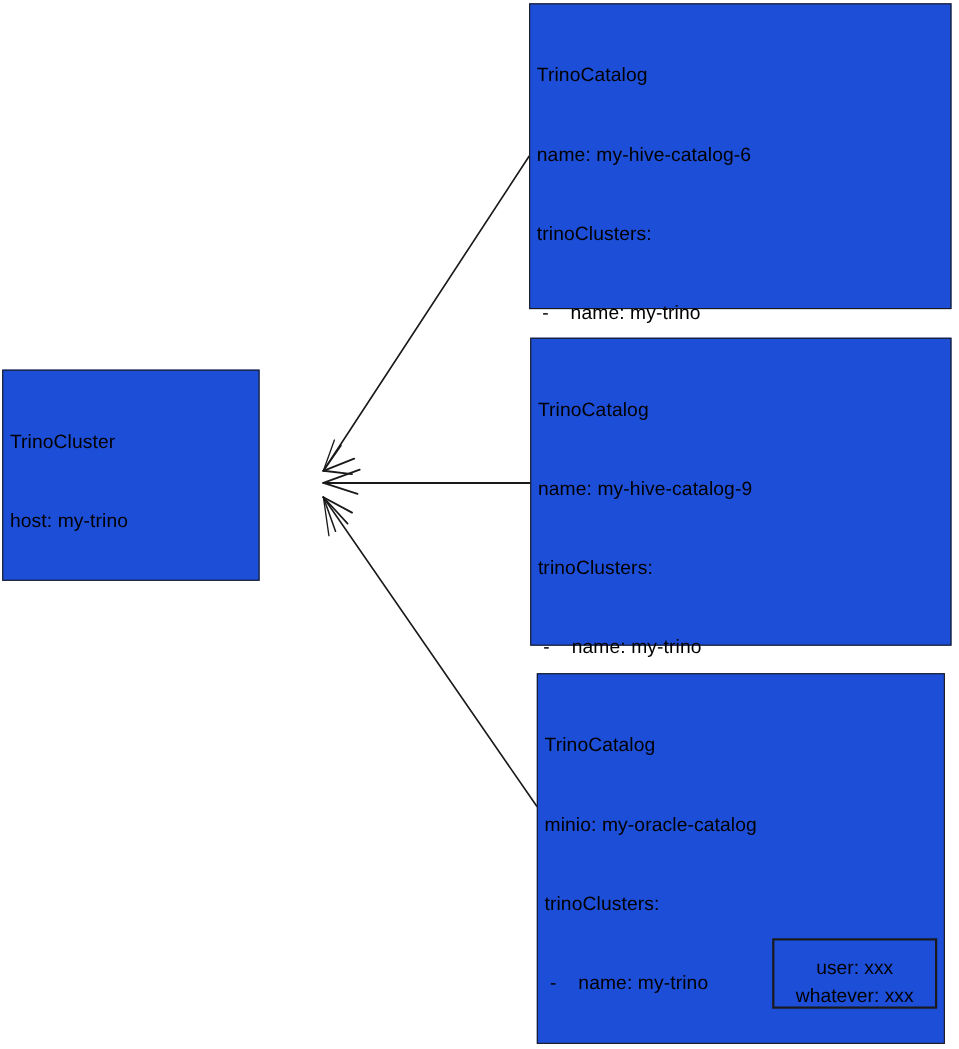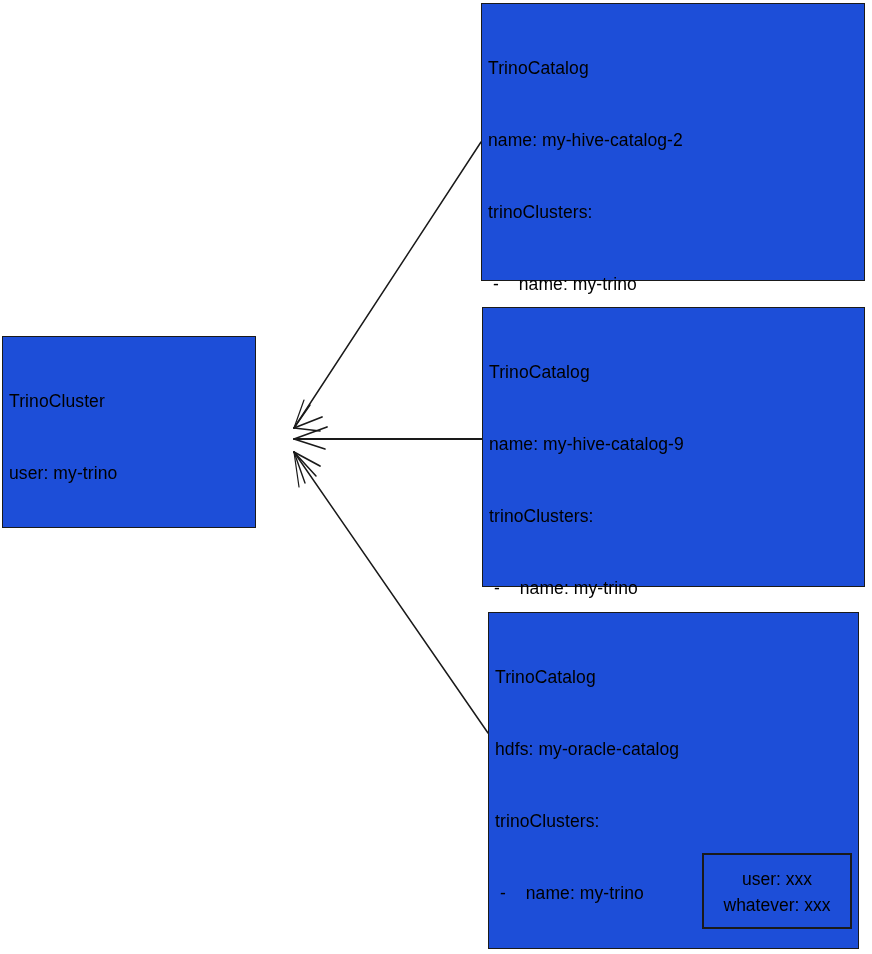--- a/index.html
+++ b/index.html
@@ -43,21 +43,21 @@
     white-space: pre;
     letter-spacing: 0.1px;
   }
   .node-text .ln {
     display: block;
     white-space: pre;
   }
   #cluster-node {
     left: 2px;
     top: 336px;
-    width: 254px;
+    width: 234px;
     height: 192px;
   }
   #catalog-hive-1 {
     left: 481px;
     top: 3px;
     width: 384px;
     height: 278px;
   }
   #catalog-hive-2 {
     left: 482px;
@@ -68,21 +68,21 @@
   #catalog-oracle {
     left: 488px;
     top: 612px;
     width: 371px;
     height: 337px;
   }
   #secret-node {
     left: 702px;
     top: 853px;
     width: 150px;
-    height: 76px;
+    height: 64px;
     border-width: 2px;
   }
   .secret-text {
     position: absolute;
     left: 0;
     right: 0;
     top: 11px;
     text-align: center;
     font-size: 17.5px;
     line-height: 26px;
@@ -127,28 +127,28 @@
         <line x1="793" y1="856" x2="780" y2="825" stroke-width="1.4"></line>
         <line x1="793" y1="856" x2="788" y2="831" stroke-width="1.2"></line>
       </g>
 
     </g>
   </svg>
 
   <div class="node" id="cluster-node">
     <div class="node-text">
       <span class="ln">TrinoCluster</span>
-      <span class="ln">user: my-trino</span>
+      <span class="ln">host: my-trino</span>
     </div>
   </div>
 
   <div class="node" id="catalog-hive-1">
     <div class="node-text">
       <span class="ln">TrinoCatalog</span>
-      <span class="ln">name: my-hive-catalog-2</span>
+      <span class="ln">name: my-hive-catalog-6</span>
       <span class="ln">trinoClusters:</span>
       <span class="ln"> -    name: my-trino</span>
       <span class="ln">hive:</span>
       <span class="ln">   s3: # S3ConnnectionSpec</span>
       <span class="ln">      inline:</span>
       <span class="ln">         host: minio</span>
       <span class="ln">   metastore: # whatever</span>
     </div>
   </div>
 
@@ -161,21 +161,21 @@
       <span class="ln">hive:</span>
       <span class="ln">   hdfs:</span>
       <span class="ln">      # TBD</span>
       <span class="ln">   metastore: # whatever</span>
     </div>
   </div>
 
   <div class="node" id="catalog-oracle">
     <div class="node-text">
       <span class="ln">TrinoCatalog</span>
-      <span class="ln">hdfs: my-oracle-catalog</span>
+      <span class="ln">minio: my-oracle-catalog</span>
       <span class="ln">trinoClusters:</span>
       <span class="ln"> -    name: my-trino</span>
       <span class="ln">oracle:</span>
       
       
     </div>
 
   </div>
 
   <div class="node" id="secret-node">

